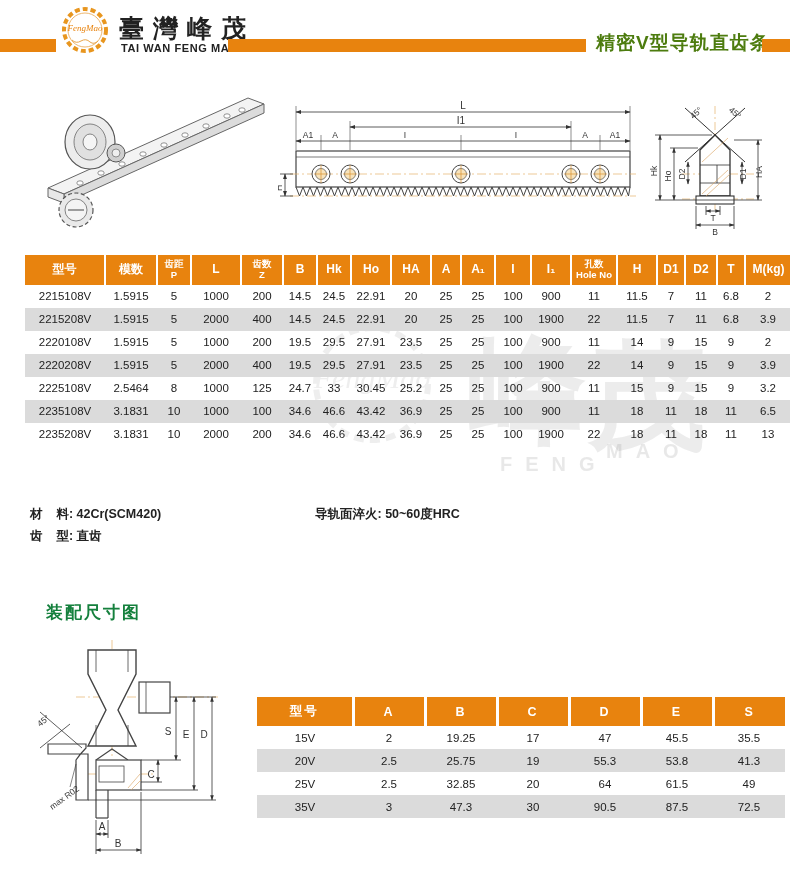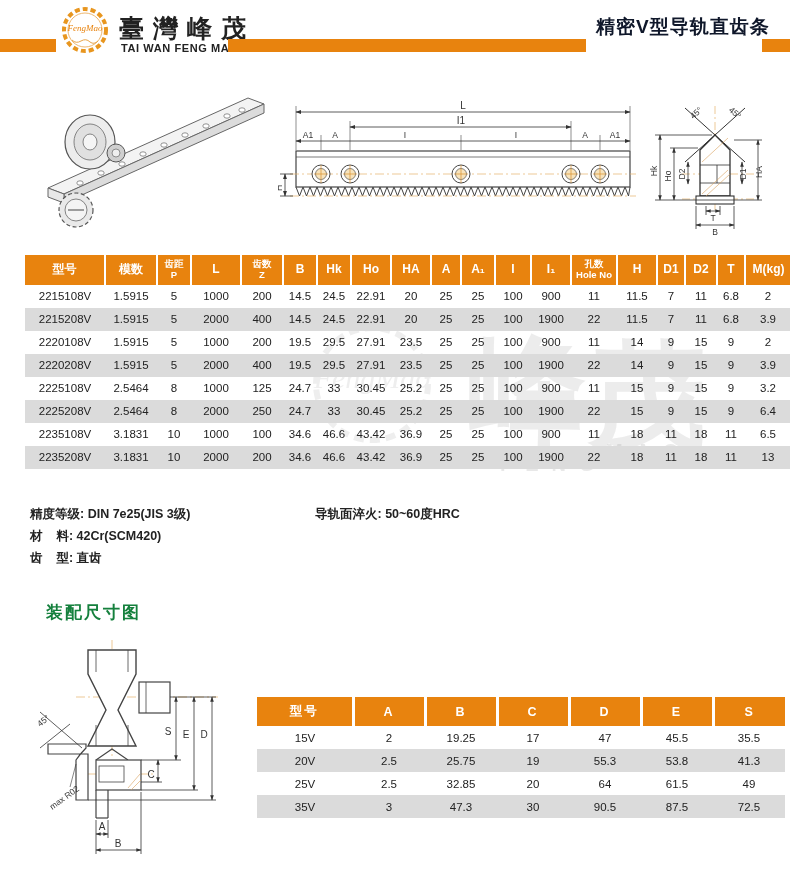--- a/index.html
+++ b/index.html
@@ -9,22 +9,22 @@
   
   .hdr-bar { position:absolute; top:39px; height:13px; background:#E8830E; }
   .bar-left { left:0; width:56px; }
   .bar-mid  { left:228px; width:358px; }
   .bar-right{ left:762px; width:28px; }
   .logo-svg { position:absolute; left:58px; top:4px; }
   .brand-cn { position:absolute; left:119px; top:12px; font-size:25px; font-weight:bold;
               letter-spacing:9px; color:#222; white-space:nowrap; }
   .brand-en { position:absolute; left:121px; top:42px; font-size:11px; font-weight:bold;
               letter-spacing:0.6px; color:#222; }
-  .page-title { position:absolute; left:596px; top:14px; font-size:19px; font-weight:bold;
-              color:#0f172a; letter-spacing:1px; }
+  .page-title { position:absolute; left:596px; top:30px; font-size:19px; font-weight:bold;
+              color:#4d7c0f; letter-spacing:1px; }
 
   
   .draw { position:absolute; }
   #iso-drawing { left:28px; top:70px; }
   #side-drawing { left:278px; top:84px; }
   #section-drawing { left:650px; top:78px; }
   #assembly-drawing { left:36px; top:622px; }
   .dim-t { font-size:10px; fill:#333; }
   .dim-s { font-size:8.5px; fill:#333; }
 
@@ -392,41 +392,20 @@
           <td>100</td>
           <td>900</td>
           <td>11</td>
           <td>15</td>
           <td>9</td>
           <td>15</td>
           <td>9</td>
           <td>3.2</td>
         </tr>
         <tr>
-          <td>2225208V</td>
-          <td>2.5464</td>
-          <td>8</td>
-          <td>2000</td>
-          <td>250</td>
-          <td>24.7</td>
-          <td>33</td>
-          <td>30.45</td>
-          <td>25.2</td>
-          <td>25</td>
-          <td>25</td>
-          <td>100</td>
-          <td>1900</td>
-          <td>22</td>
-          <td>15</td>
-          <td>9</td>
-          <td>15</td>
-          <td>9</td>
-          <td>6.4</td>
-        </tr>
-        <tr>
           <td>2235108V</td>
           <td>3.1831</td>
           <td>10</td>
           <td>1000</td>
           <td>100</td>
           <td>34.6</td>
           <td>46.6</td>
           <td>43.42</td>
           <td>36.9</td>
           <td>25</td>
@@ -459,21 +438,20 @@
           <td>11</td>
           <td>18</td>
           <td>11</td>
           <td>13</td>
         </tr>
       </tbody>
   </table>
 
   <div class="specs">
     <div class="spec-col spec-col-1">
-      <div class="spec-row"><span class="spec-label">精度等级: </span><span class="spec-value">DIN 7e25(JIS 3级)</span></div>
       <div class="spec-row"><span class="spec-label">材    料: </span><span class="spec-value">42Cr(SCM420)</span></div>
       <div class="spec-row"><span class="spec-label">齿    型: </span><span class="spec-value">直齿</span></div>
     </div>
     <div class="spec-col spec-col-2">
       <div class="spec-row"><span class="spec-label">导轨面淬火: </span><span class="spec-value">50~60度HRC</span></div>
     </div>
     <div class="spec-col spec-col-3">
     </div>
   </div>
 

